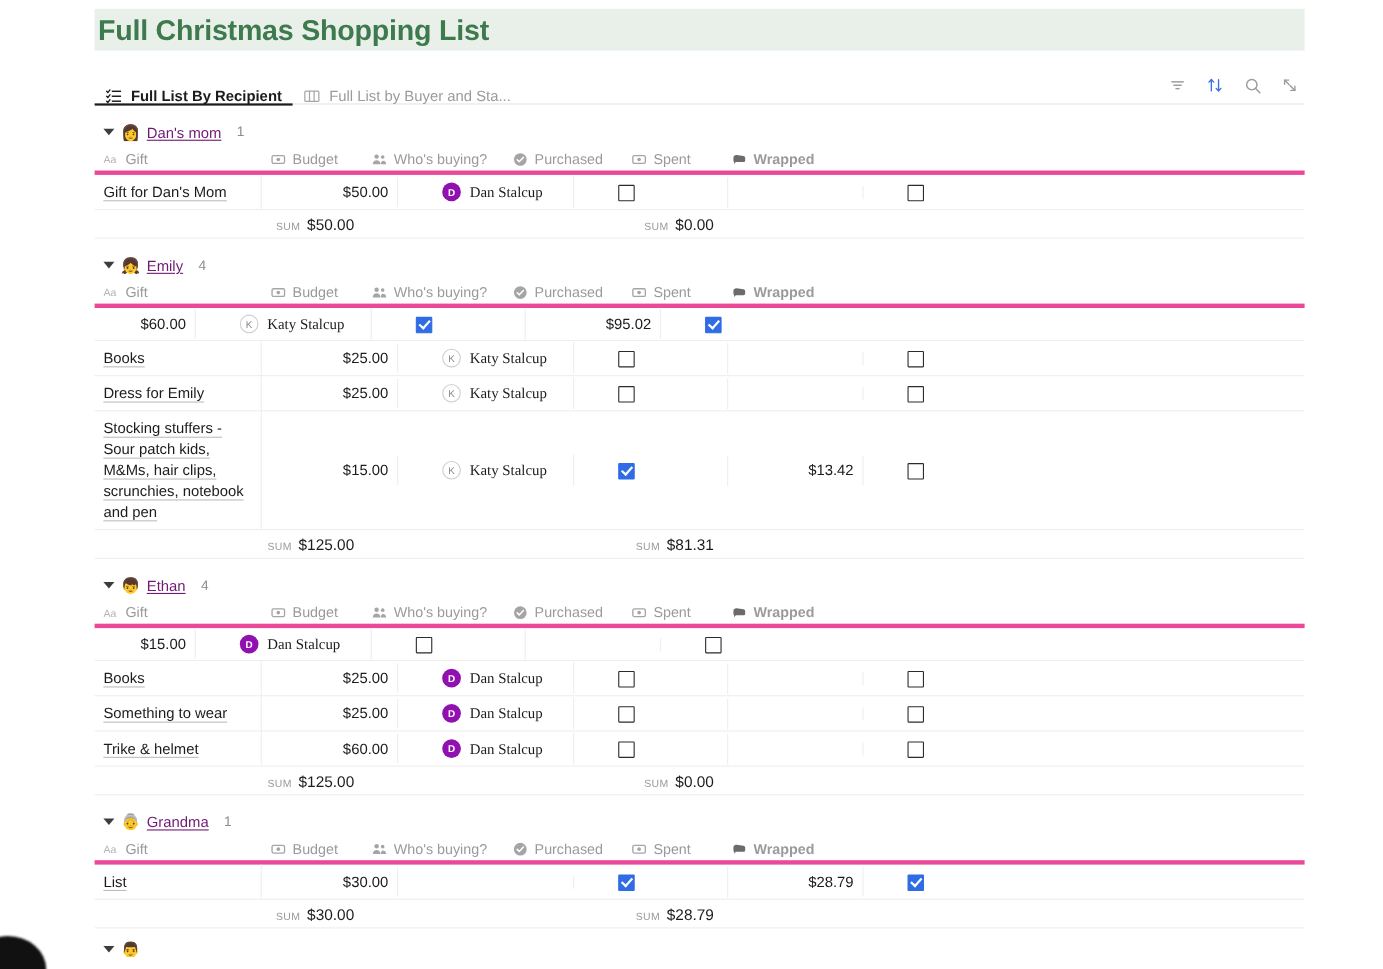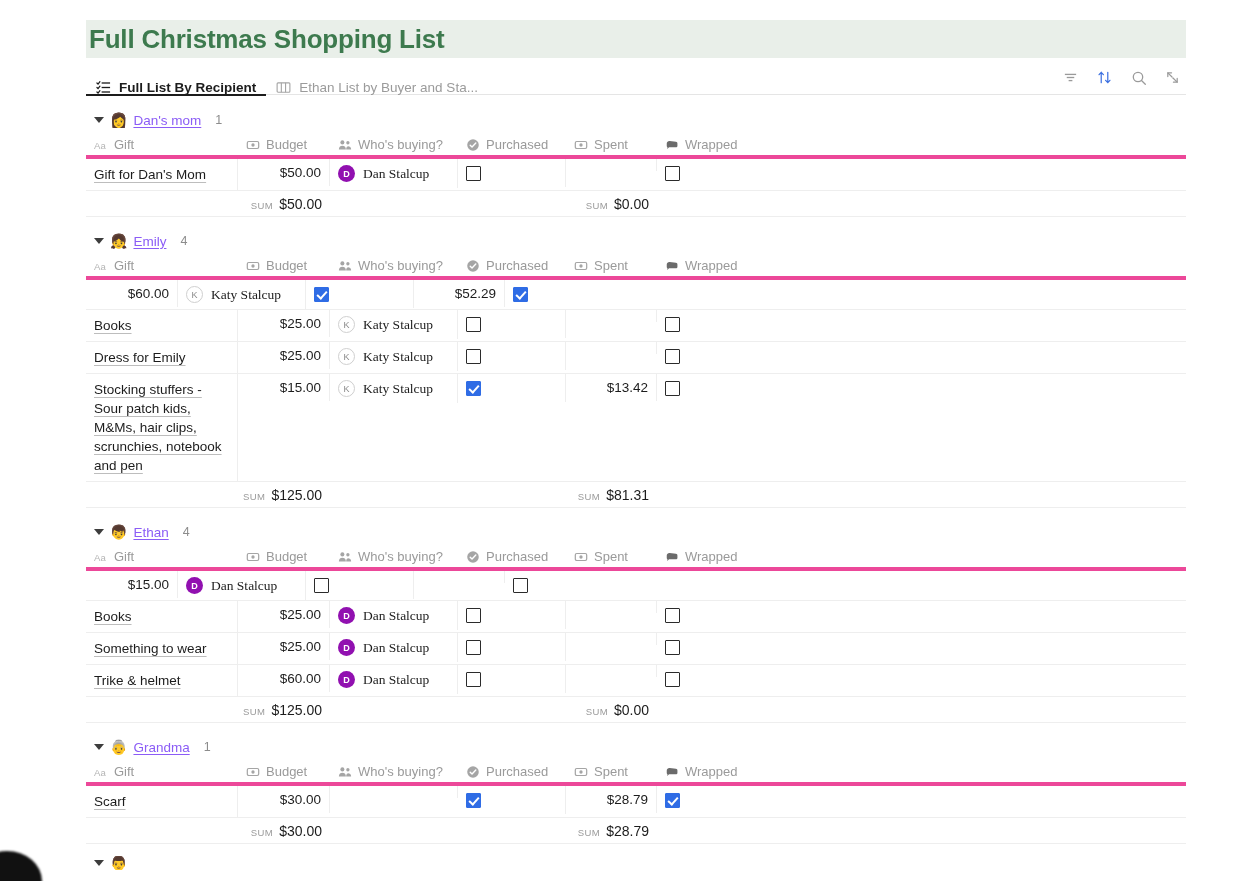--- a/index.html
+++ b/index.html
@@ -12,21 +12,21 @@
   .page { position: relative; width: 1257px; height: 881px; background:#fff; }
 
   
   .corner-shadow{
     position:absolute; left:-28px; bottom:-30px; width:70px; height:60px;
     border-radius:50%; background:#111; filter: blur(1px);
   }
 
   
   .title-banner{
-    position:absolute; left:86px; top:20px; width:1100px; height:38px;
+    position:absolute; left:86px; top:8px; width:1100px; height:38px;
     background:#e9efe9; display:flex; align-items:center;
   }
   .title-text{
     font-size:26px; font-weight:bold; color:#3d7a4e; letter-spacing:-0.2px;
     line-height:1; padding-left:3px;
   }
 
   
   .tabbar{
     position:absolute; left:86px; top:60px; width:1100px; height:35px;
@@ -63,36 +63,36 @@
   }
   .caret{
     width:10px; height:10px; display:inline-block; position:relative; cursor:pointer; flex:none;
   }
   .caret:before{
     content:""; position:absolute; left:0; top:2px;
     border-left:5px solid transparent; border-right:5px solid transparent;
     border-top:6px solid #3d3d3d;
   }
   .g-emoji{ font-size:14px; line-height:1; flex:none; }
-  .g-name{ color:#8b5cf6; text-decoration:underline; text-underline-offset:2px; cursor:pointer; }
+  .g-name{ color:#701a75; text-decoration:underline; text-underline-offset:2px; cursor:pointer; }
   .g-count{ color:#8c8c8c; font-size:12.5px; margin-left:8px; }
 
   
   .col-head{
     display:flex; height:25px; align-items:flex-end;
     border-bottom:4px solid #ec4899;
   }
   .col-head .cell{
     display:flex; align-items:center; gap:6px;
     font-size:13px; color:#9a9a9a; padding:0 8px; height:100%;
   }
   .col-head .chicon{ width:14px; height:14px; display:inline-flex; align-items:center; justify-content:center; flex:none; }
 
   
-  .row{ display:flex; border-bottom:1px solid #eeeeee; min-height:30px; align-items:flex-start; }
+  .row{ display:flex; border-bottom:1px solid #eeeeee; min-height:30px; align-items:center;gap:32px; }
   .row .cell{
     padding:6px 8px; font-size:13.5px; color:#1c1c1c;
     border-right:1px solid #eeeeee; display:flex; align-items:flex-start;
   }
   .row .cell.last{ border-right:none; }
   .cell.num{ justify-content:flex-end; }
   .cell.center{ align-items:flex-start; }
 
   .gift-text{ line-height:19px; text-decoration:underline; text-decoration-color:#bdbdbd; text-underline-offset:3px; cursor:pointer; }
 
@@ -121,21 +121,21 @@
   .sum-cell{ display:flex; align-items:baseline; justify-content:flex-end; gap:6px; padding:0 8px; }
   .sum-lbl{ font-size:9.5px; color:#9a9a9a; letter-spacing:0.4px; }
   .sum-val{ font-size:14px; color:#1c1c1c; }
 
   
   .c-gift    { width:152px; }
   .c-budget  { width:92px;  }
   .c-buyer   { width:128px; }
   .c-purch   { width:108px; }
   .c-spent   { width:91px;  }
-  .c-wrap    { flex:1 1 auto; }
+  .c-wrap    { flex:1 1 auto;font-weight:bold; }
 
   .partial{ display:flex; align-items:center; gap:6px; padding-left:8px; margin-top:12px; height:14px; overflow:hidden; font-size:13.5px; }
 </style>
 </head>
 <body>
 
 <div class="page">
 
   <div class="corner-shadow"></div>
 
@@ -158,21 +158,21 @@
       <span>Full List By Recipient</span>
     </div>
     <div class="tab">
       <span class="ticon">
         <svg width="15" height="15" viewBox="0 0 16 16">
           <rect x="1.2" y="3" width="13.6" height="10" rx="1" stroke="#a5a5a5" stroke-width="1.2" fill="none"></rect>
           <line x1="5.7" y1="3" x2="5.7" y2="13" stroke="#a5a5a5" stroke-width="1.2"></line>
           <line x1="10.2" y1="3" x2="10.2" y2="13" stroke="#a5a5a5" stroke-width="1.2"></line>
         </svg>
       </span>
-      <span>Ethan List by Buyer and Sta...</span>
+      <span>Full List by Buyer and Sta...</span>
     </div>
 
     <div class="toolbar-icons">
       <div class="tb-btn">
         <svg width="15" height="15" viewBox="0 0 16 16">
           <rect x="2" y="4" width="12" height="1.4" fill="#9a9a9a"></rect>
           <rect x="4" y="7.3" width="8" height="1.4" fill="#9a9a9a"></rect>
           <rect x="6" y="10.6" width="4" height="1.4" fill="#9a9a9a"></rect>
         </svg>
       </div>
@@ -371,21 +371,21 @@
           <div class="cell c-buyer">
             <span class="person">
               <span class="avatar outline">K</span>
               <span class="p-name">Katy Stalcup</span>
             </span>
           </div>
           <div class="cell center c-purch">
             <span class="chk on"></span>
           </div>
           <div class="cell num c-spent">
-            <span>$52.29</span>
+            <span>$95.02</span>
           </div>
           <div class="cell center c-wrap last">
             <span class="chk on"></span>
           </div>
         </div>
         <div class="row">
           <div class="cell c-gift">
             <span class="gift-text">Books</span>
           </div>
           <div class="cell num c-budget">
@@ -693,21 +693,21 @@
             <span class="chicon">
               <svg class="i-wrapped" width="14" height="14" viewBox="0 0 16 16">
                 <path d="M2 6.2 C2 4.4 3.6 3.2 5.4 3.4 L12.5 4.4 C13.6 4.6 14.2 5.4 14.2 6.3 L14.2 9 C14.2 10 13.4 10.7 12.4 10.7 L4.6 10.7 L2.6 12.6 L2.8 10.6 C2.3 10.3 2 9.7 2 9 Z" fill="#6b6b6b"></path>
               </svg>
             </span>
             <span>Wrapped</span>
           </div>
         </div>
         <div class="row">
           <div class="cell c-gift">
-            <span class="gift-text">Scarf</span>
+            <span class="gift-text">List</span>
           </div>
           <div class="cell num c-budget">
             <span>$30.00</span>
           </div>
           <div class="cell c-buyer"></div>
           <div class="cell center c-purch">
             <span class="chk on"></span>
           </div>
           <div class="cell num c-spent">
             <span>$28.79</span>

